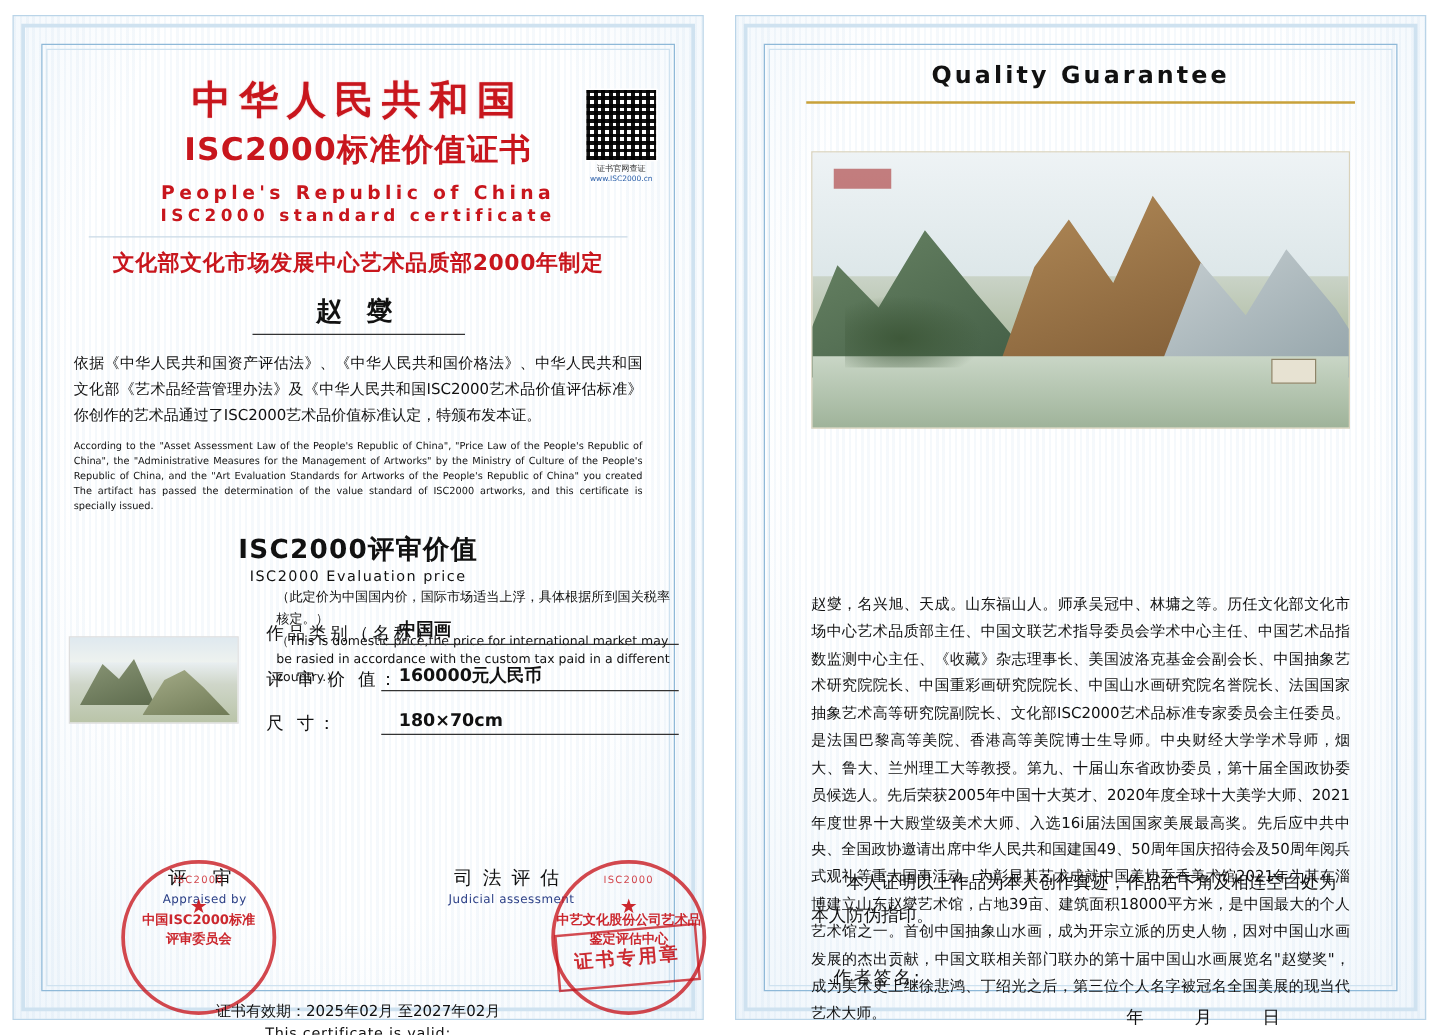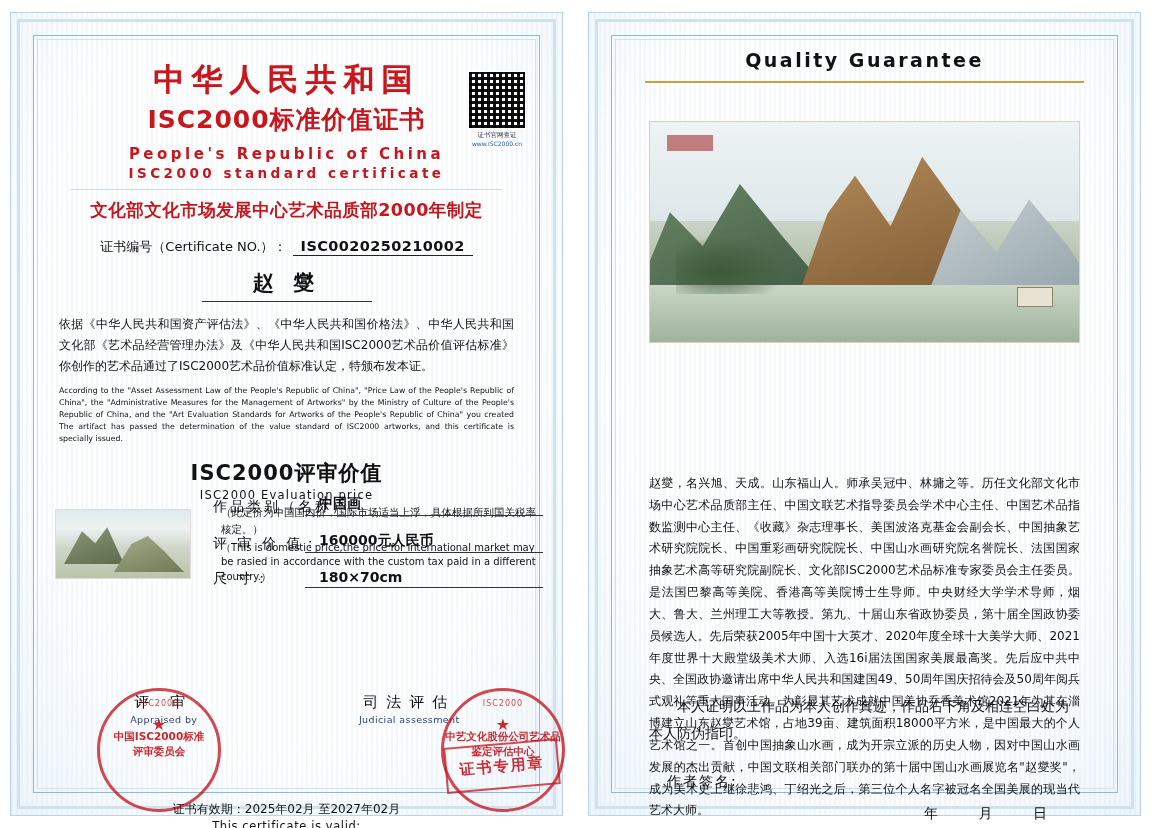--- a/index.html
+++ b/index.html
@@ -161,21 +161,21 @@
 
   .r-body{
     position:absolute;left:30px;right:30px;top:430px;
     font-size:12px;line-height:1.82;color:#111;text-align:justify;
   }
   .r-state{
     position:absolute;left:30px;right:30px;top:650px;
     font-size:14px;line-height:1.9;color:#111;text-indent:28px;
   }
   .r-sign{position:absolute;left:48px;top:730px;font-size:14px;color:#111;letter-spacing:2px;}
-  .r-date{position:absolute;right:45px;top:762px;font-size:14px;color:#111;letter-spacing:18px;text-align:right;}
+  .r-date{position:absolute;right:68px;top:762px;font-size:14px;color:#111;letter-spacing:18px;text-align:right;}
 </style>
 </head>
 <body>
 
 <div class="page">
 
   <div class="cert left">
     <div class="frame-outer"></div>
     <div class="frame-inner"></div>
     <div class="frame-inner2"></div>
@@ -188,24 +188,20 @@
       <div class="l-en2">ISC2000 standard certificate</div>
       <div class="l-rule"></div>
       <div class="l-title3">文化部文化市场发展中心艺术品质部2000年制定</div>
 
       <div class="qr-box">
         <div class="qr"></div>
         <div class="qr-cap">证书官网查证</div>
         <div class="qr-url">www.ISC2000.cn</div>
       </div>
 
-      <div class="cert-no-row">
-        <span class="cert-no-label">证书编号（Certificate NO.）：</span>
-        <span class="cert-no-val">ISC0020250210002</span>
-      </div>
 
       <div class="holder">赵 燮</div>
 
       <div class="para-cn">依据《中华人民共和国资产评估法》、《中华人民共和国价格法》、中华人民共和国文化部《艺术品经营管理办法》及《中华人民共和国ISC2000艺术品价值评估标准》你创作的艺术品通过了ISC2000艺术品价值标准认定，特颁布发本证。</div>
       <div class="para-en">According to the "Asset Assessment Law of the People's Republic of China", "Price Law of the People's Republic of China", the "Administrative Measures for the Management of Artworks" by the Ministry of Culture of the People's Republic of China, and the "Art Evaluation Standards for Artworks of the People's Republic of China" you created The artifact has passed the determination of the value standard of ISC2000 artworks, and this certificate is specially issued.</div>
 
       <div class="eval-title">ISC2000评审价值</div>
       <div class="eval-title-en">ISC2000 Evaluation price</div>
 
       <div class="thumb">

